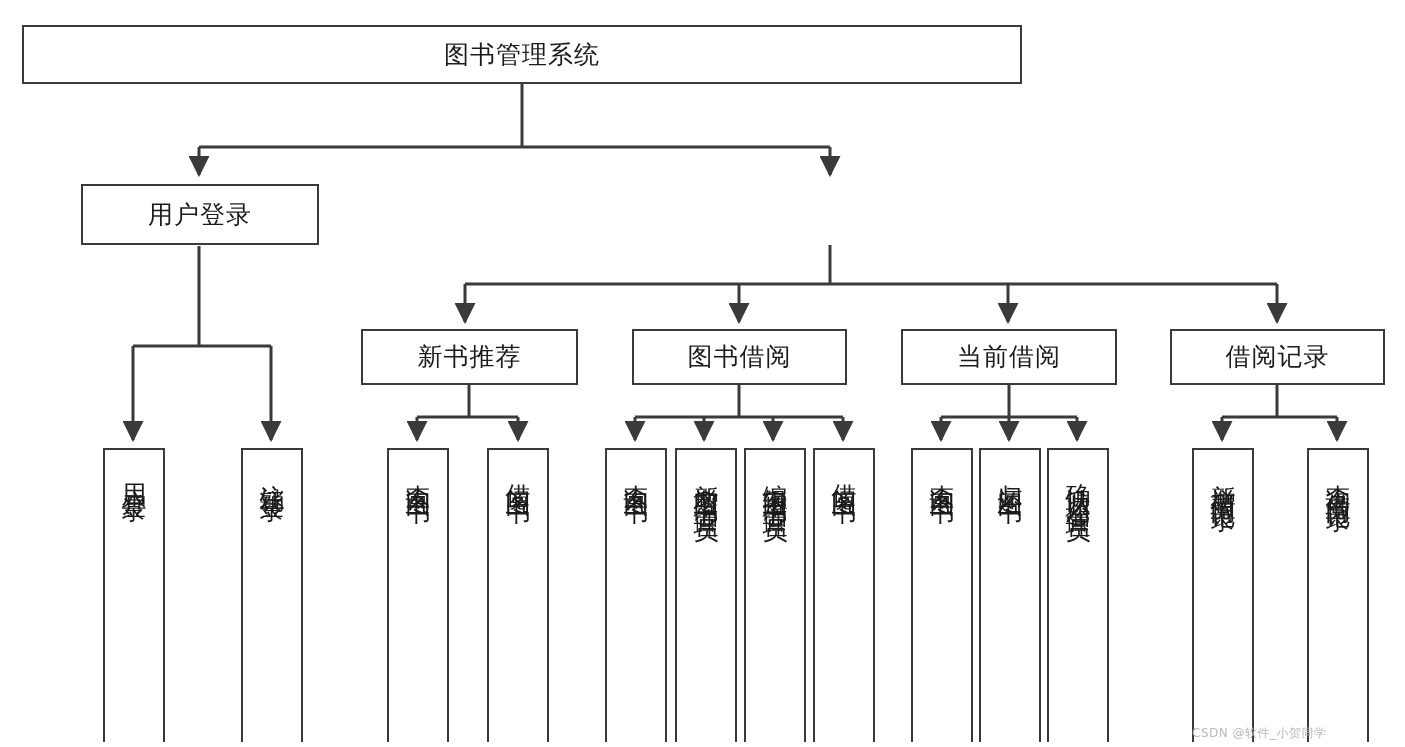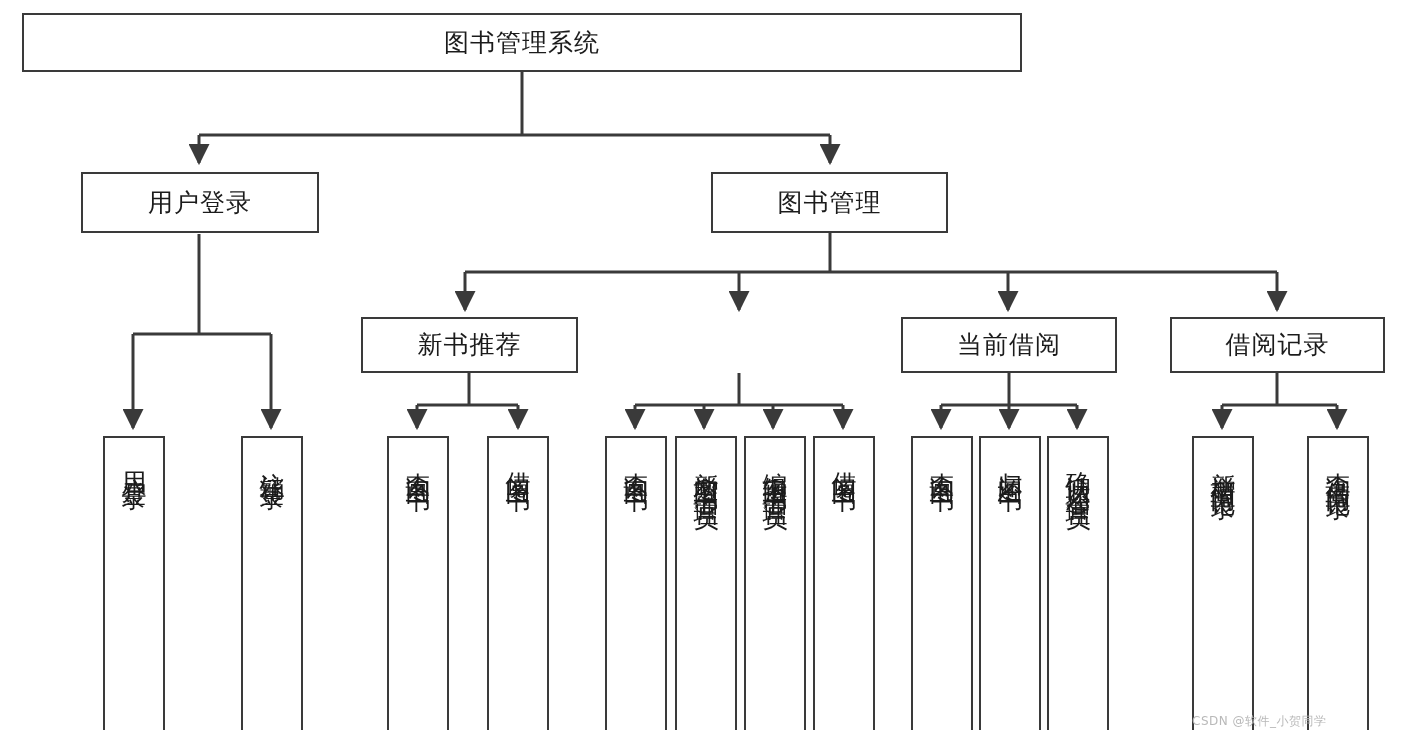--- a/index.html
+++ b/index.html
@@ -7,20 +7,21 @@
   body{
     font-family:"DejaVu Sans","Liberation Sans",sans-serif;
     -webkit-font-smoothing:antialiased;
   }
   #canvas{
     position:relative;
     width:1405px;
     height:730px;
     background:#ffffff;
     overflow:hidden;
+    margin-top:12px;
   }
   #edges{
     position:absolute;
     left:0;top:0;
     width:1405px;height:747px;
     pointer-events:none;
   }
   .node{
     position:absolute;
     box-sizing:border-box;
@@ -118,28 +119,28 @@
   </svg>
 
   <div class="node root horiz" style="left:22px;top:13px;width:1000px;height:59px;">
     <span>图书管理系统</span>
   </div>
 
   <div class="node horiz" style="left:81px;top:172px;width:238px;height:61px;">
     <span>用户登录</span>
   </div>
 
-  <div class="node horiz" style="left:711px;top:172px;width:237px;height:61px;">
-    <span>图书管理</span>
-  </div>
 
   <div class="node horiz" style="left:361px;top:317px;width:217px;height:56px;justify-content:center;">
     <span>新书推荐</span>
   </div>
 
+  <div class="node horiz" style="left:632px;top:317px;width:215px;height:56px;">
+    <span>图书借阅</span>
+  </div>
 
   <div class="node horiz" style="left:901px;top:317px;width:216px;height:56px;">
     <span>当前借阅</span>
   </div>
 
   <div class="node horiz" style="left:1170px;top:317px;width:215px;height:56px;justify-content:center;">
     <span>借阅记录</span>
   </div>
 
   <div class="node vert" style="left:103px;top:436px;width:62px;height:298px;">

